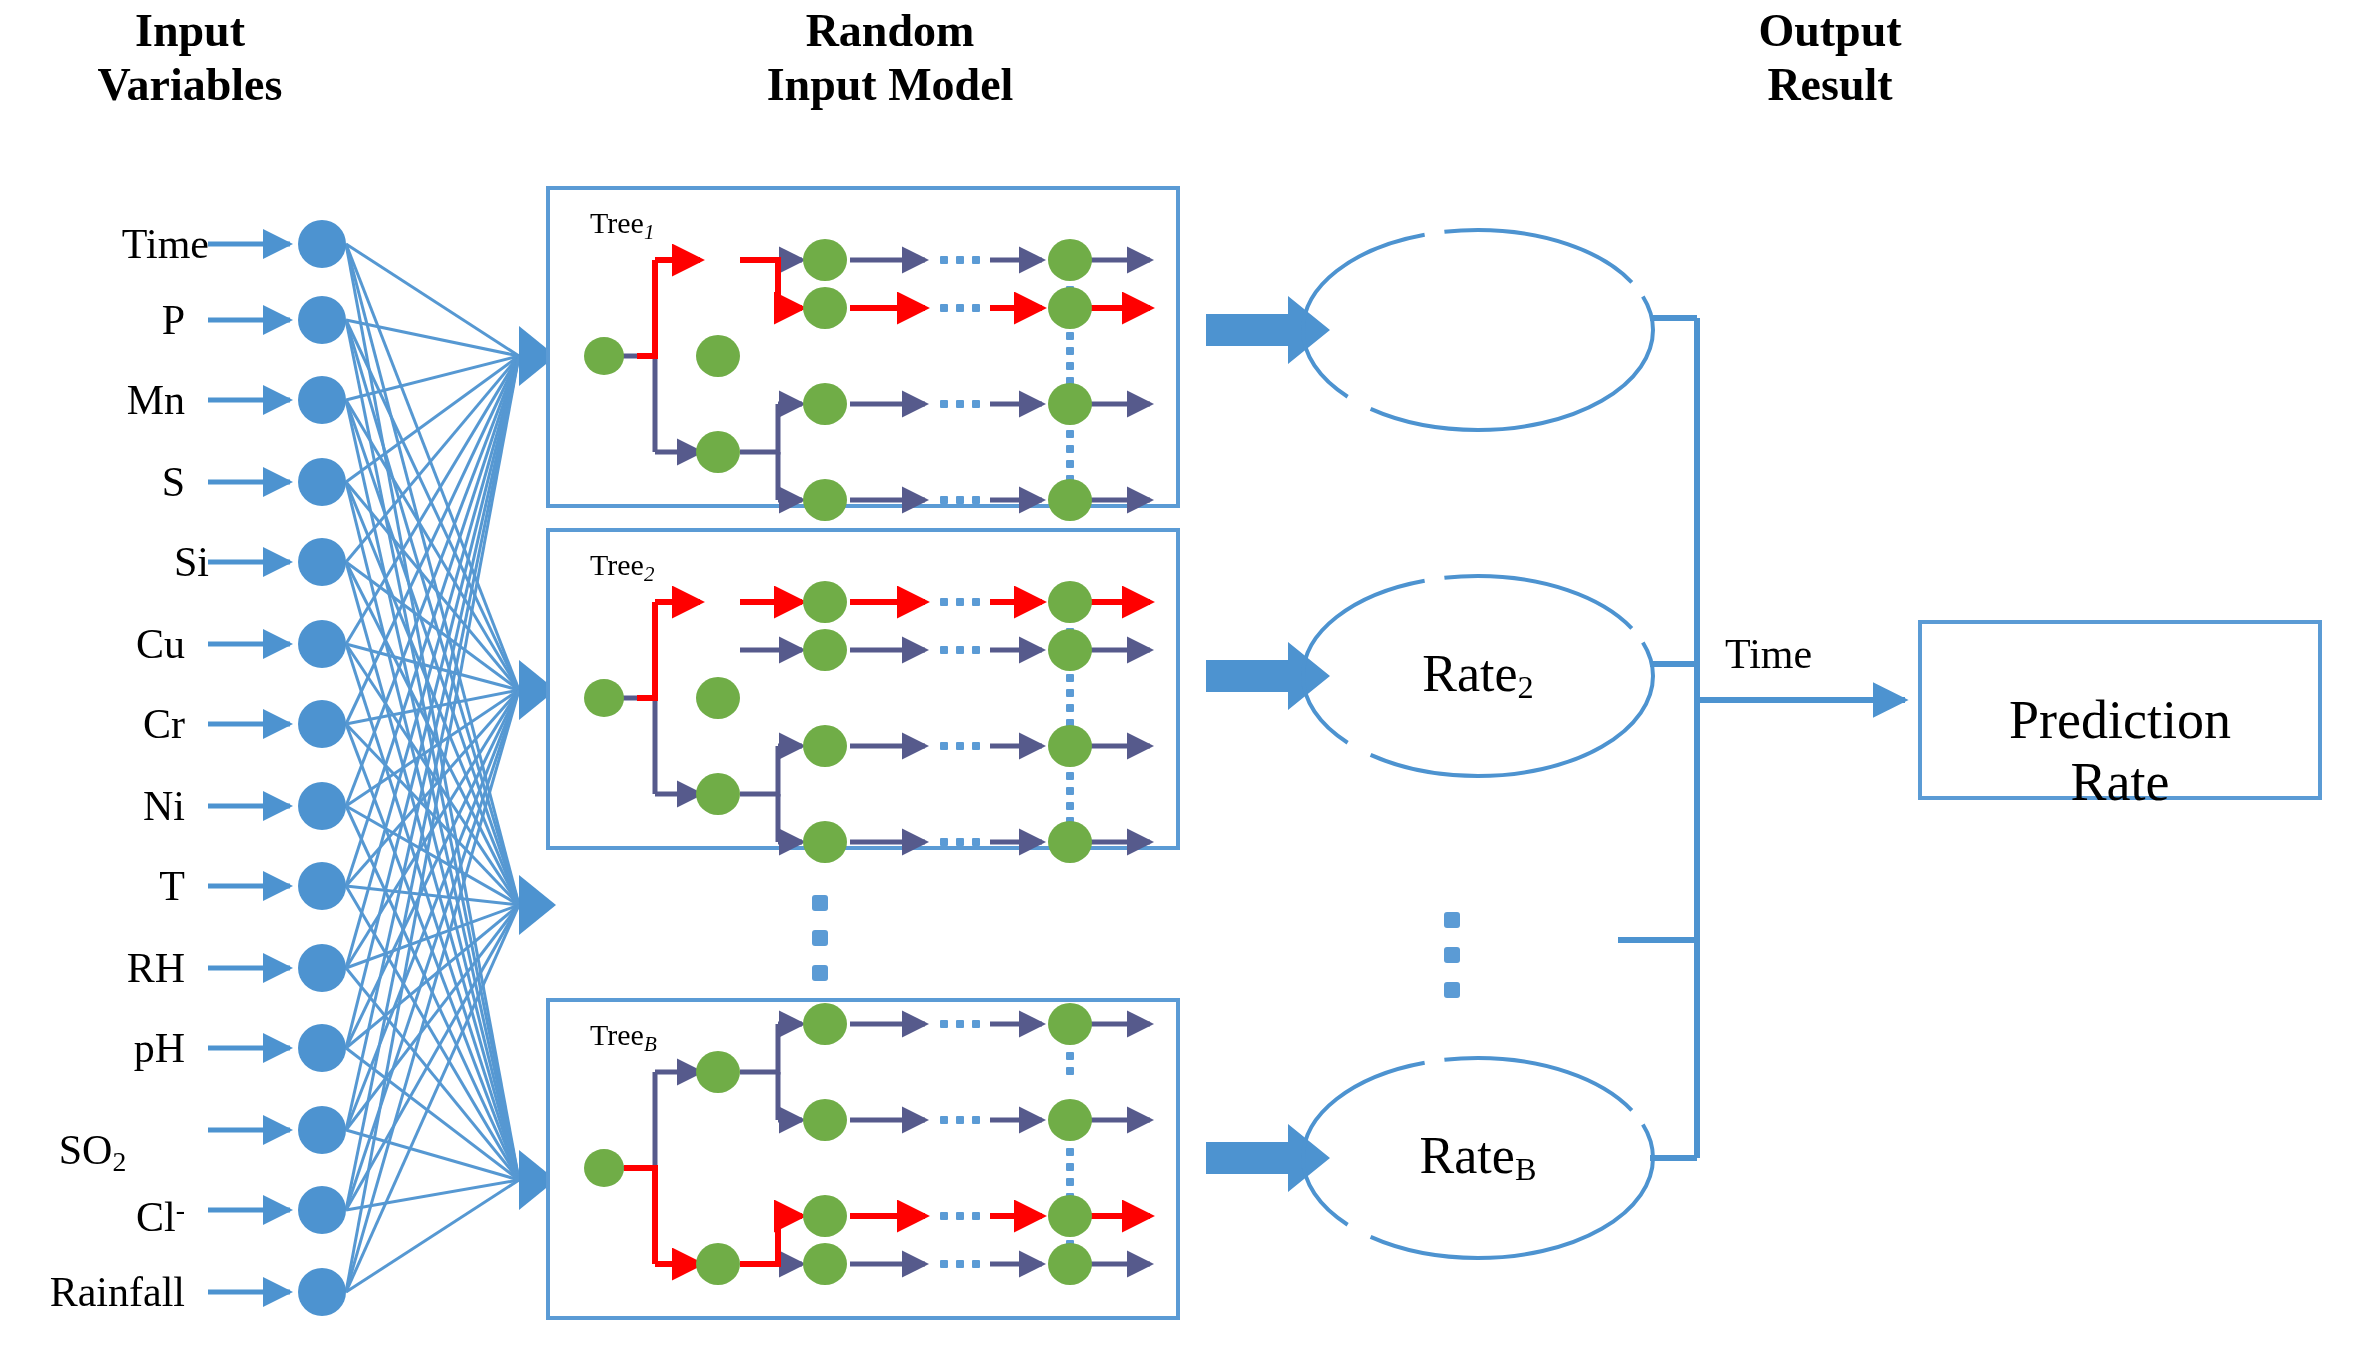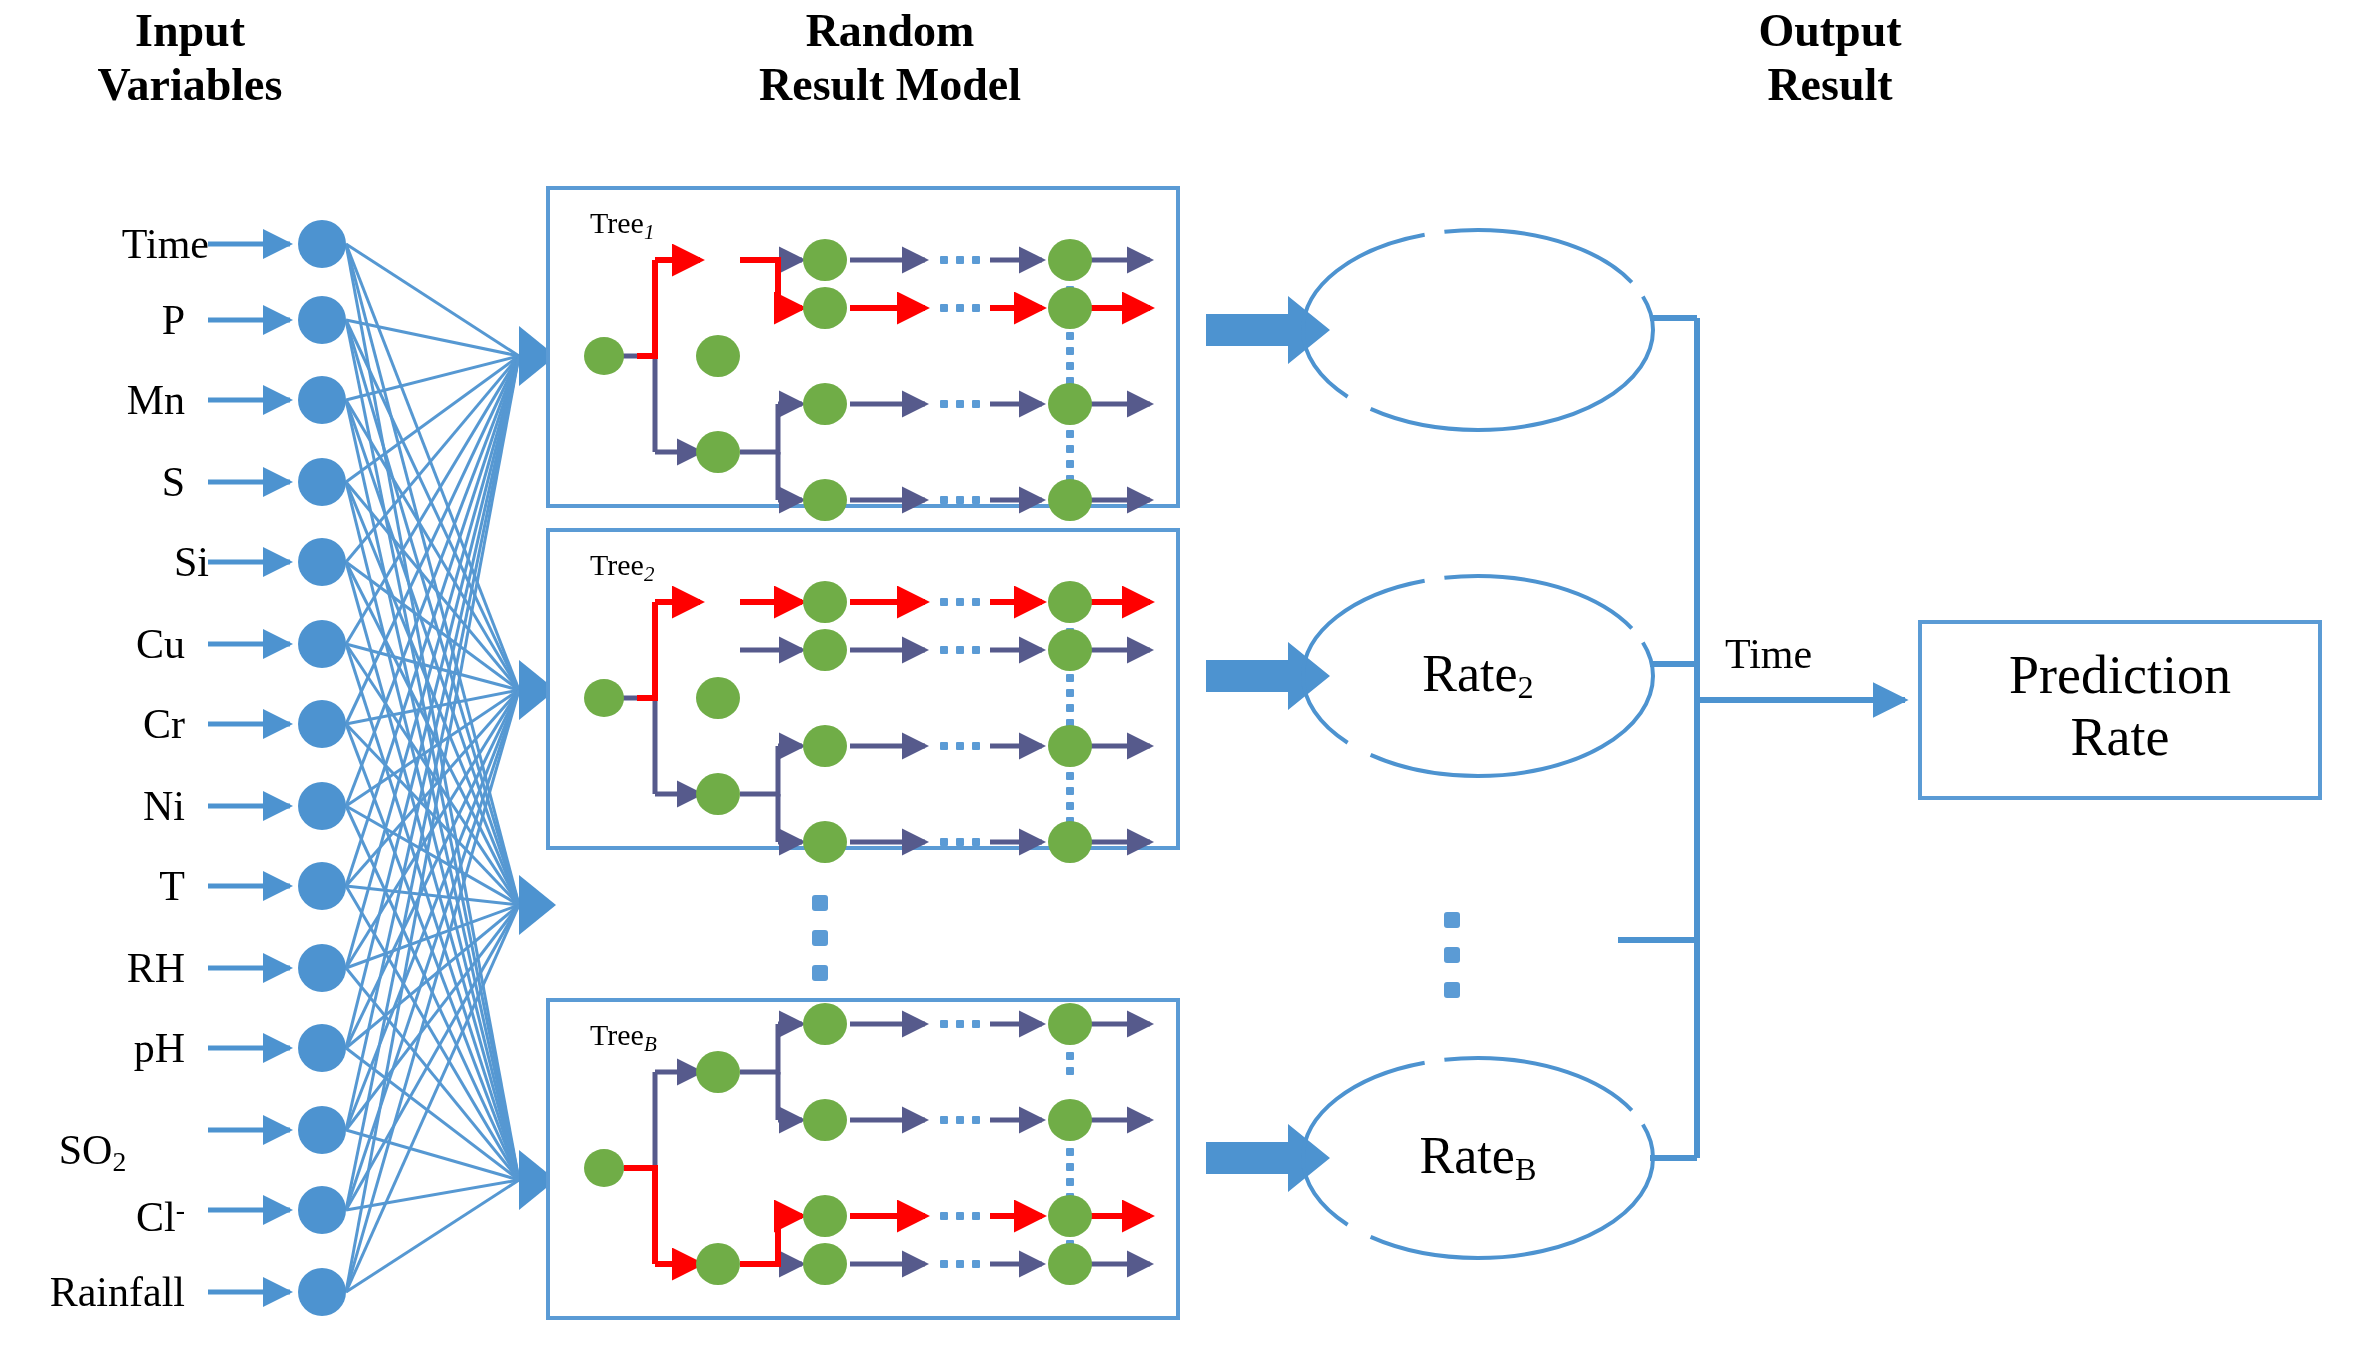--- a/index.html
+++ b/index.html
@@ -68,32 +68,33 @@
     white-space: nowrap;
   }
 
   .pred-label {
     position: absolute;
     font-size: 54px;
     line-height: 62px;
     text-align: center;
     color: #000000;
     white-space: pre-line;
+    margin-top: 45px;
   }
   svg { position: absolute; left: 0; top: 0; }
 </style>
 </head>
 <body>
 
 <div id="stage">
 
   <div class="hdr" id="hdr-input">Input
 Variables</div>
   <div class="hdr" id="hdr-model">Random
-Result Model</div>
+Input Model</div>
   <div class="hdr" id="hdr-output">Output
 Result</div>
 
   <svg width="2361" height="1356">
     <defs>
       <marker id="mkBlue" viewBox="0 0 10 10" refX="9" refY="5" markerWidth="6" markerHeight="6" orient="auto-start-reverse">
         <path d="M0,0 L10,5 L0,10 z" fill="#4D93D0"></path>
       </marker>
       <marker id="mkBlueSm" viewBox="0 0 10 10" refX="9" refY="5" markerWidth="5" markerHeight="5" orient="auto-start-reverse">
         <path d="M0,0 L10,5 L0,10 z" fill="#4D93D0"></path>

